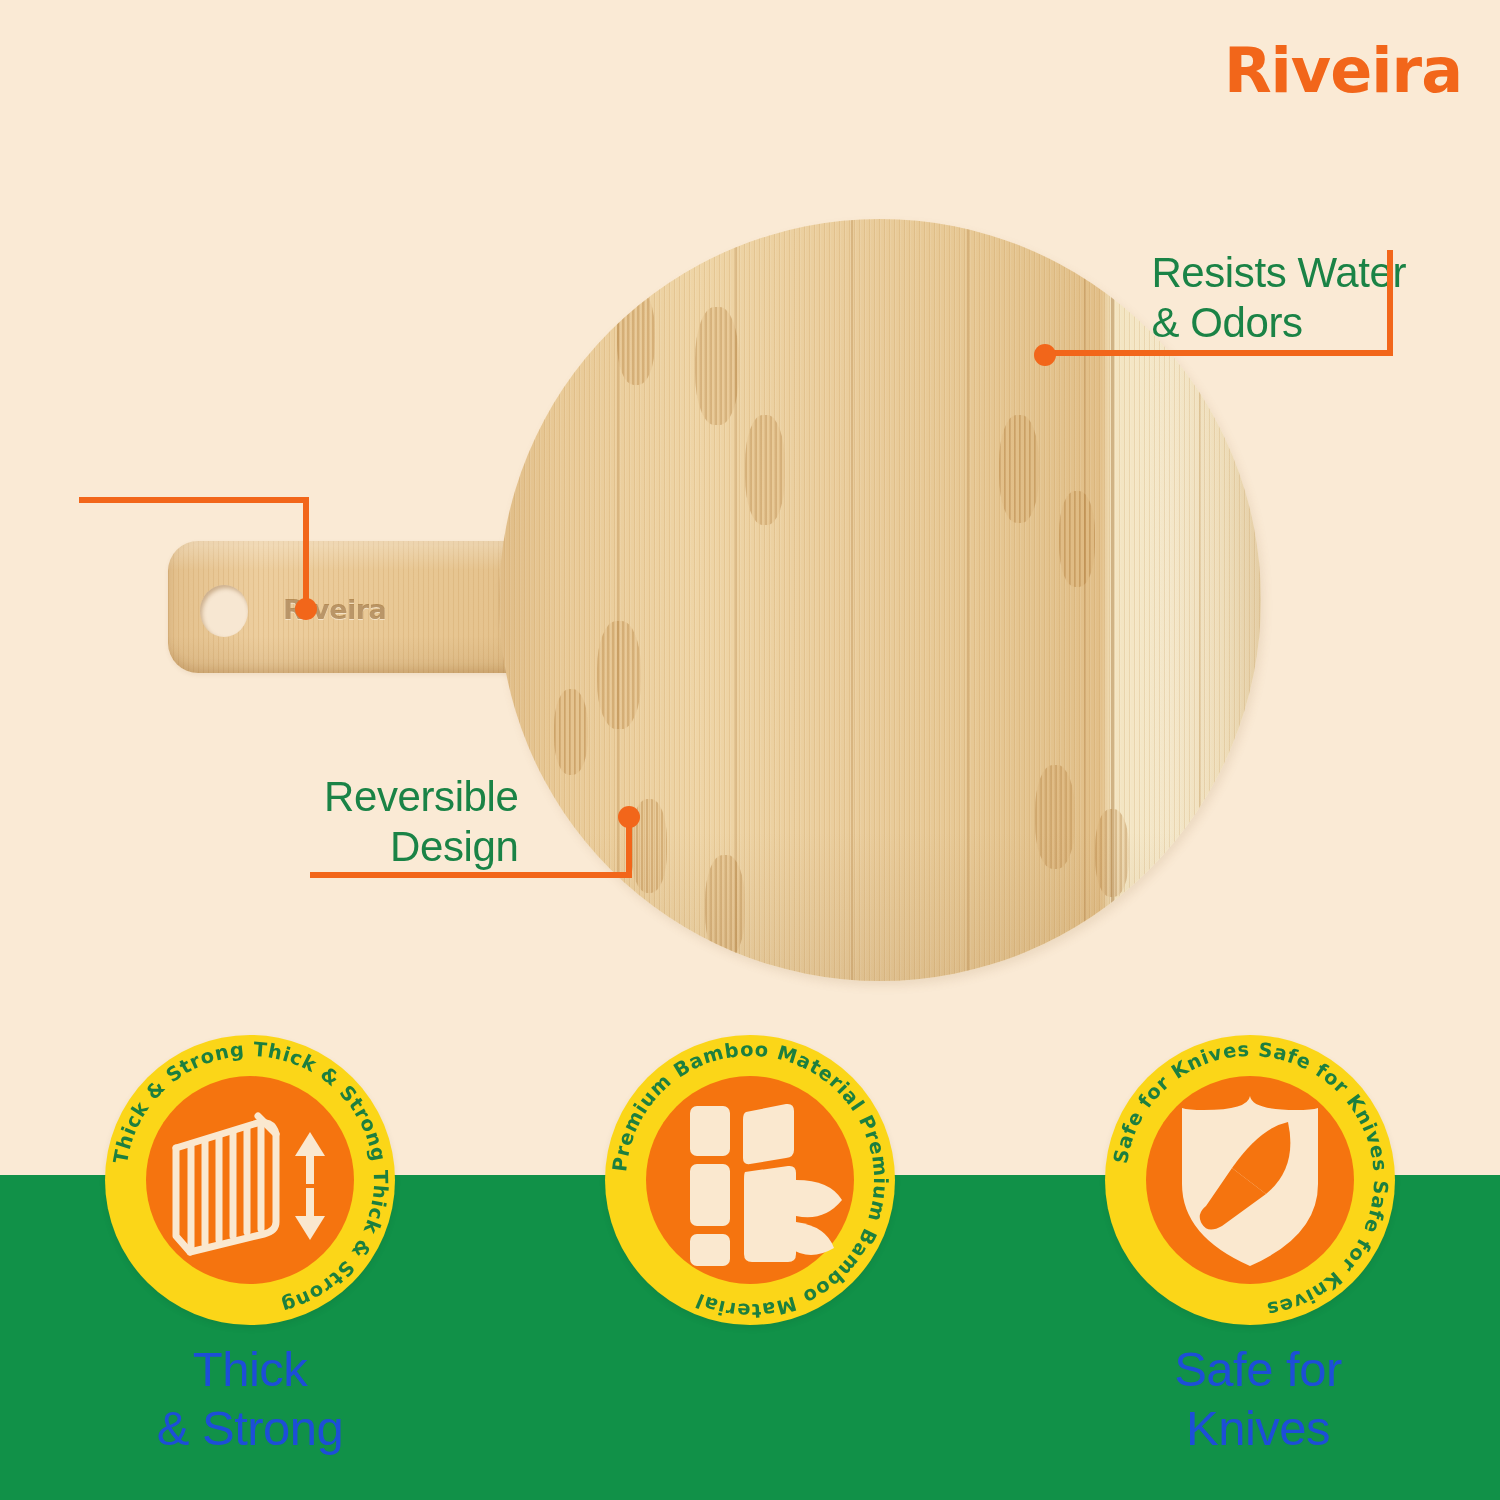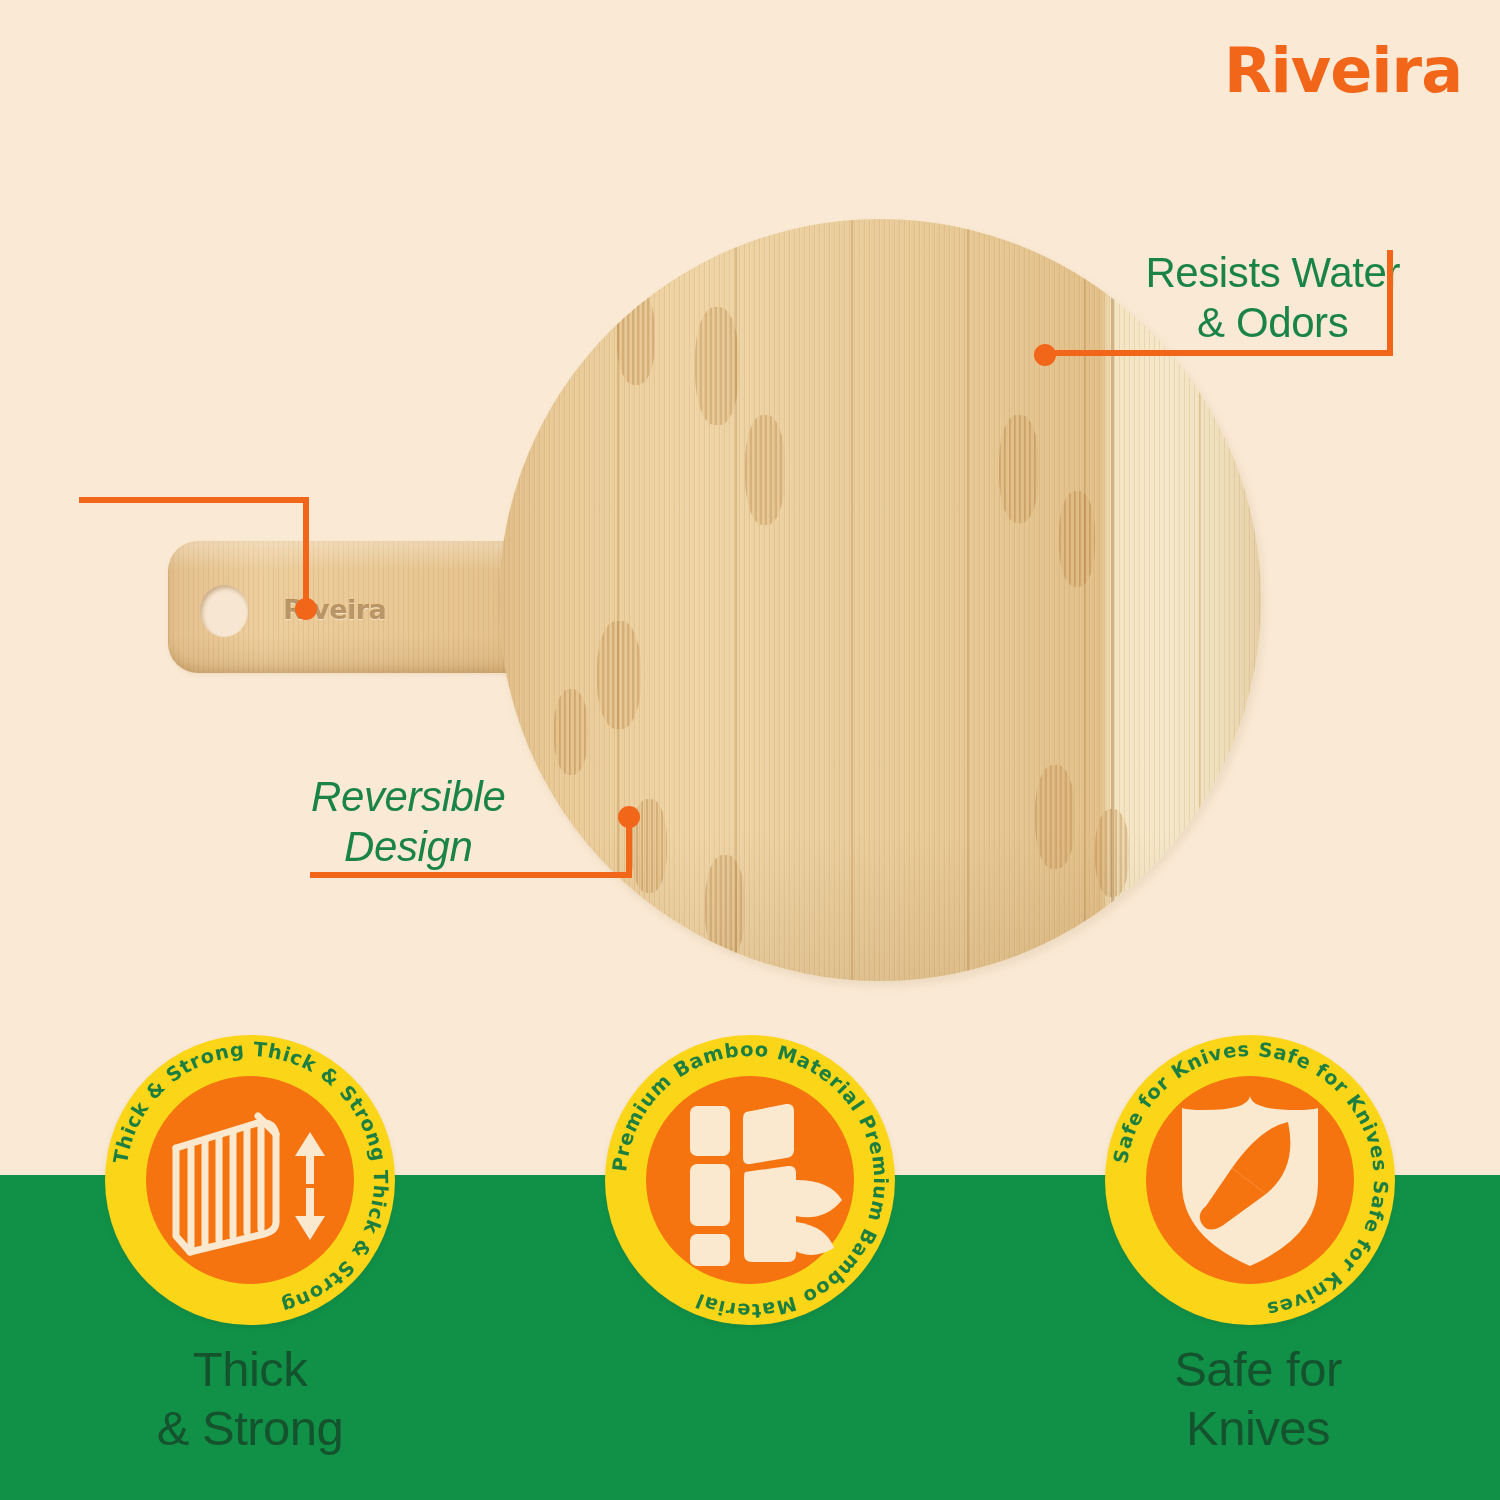--- a/index.html
+++ b/index.html
@@ -100,23 +100,23 @@
 
   
   .callout-text{
     position:absolute;
     color:#1A8346;
     font-size:42px;line-height:1.20;font-weight:500;
     letter-spacing:-.4px;
     font-family:"Liberation Sans", sans-serif;
     white-space:pre-line;
   }
-  .co-water{right:100px;top:248px;text-align:center;}
+  .co-water{right:94px;top:248px;text-align:left;}
   .co-grip{left:78px;top:396px;text-align:center;width:260px;}
-  .co-rev{left:311px;top:772px;text-align:center;font-style:italic;}
+  .co-rev{left:324px;top:772px;text-align:right;}
 
   .lead{position:absolute;background:#F2661A;}
   .dot{position:absolute;width:22px;height:22px;border-radius:50%;background:#F2661A;}
 
   
   .badges{position:absolute;left:0;top:1035px;width:1500px;height:300px;}
   .badge{position:absolute;width:290px;height:290px;}
   .badge .ring{
     position:absolute;inset:0;border-radius:50%;
     background:#FBD618;
@@ -132,21 +132,21 @@
     letter-spacing:.8px;
     font-family:"DejaVu Sans", sans-serif;
   }
   .badge .glyph{position:absolute;left:41px;top:41px;width:208px;height:208px;}
 
   .b1{left:105px;} .b2{left:605px;} .b3{left:1105px;}
 
   
   .caption{
     position:absolute;top:1340px;width:420px;
-    color:#14532d;
+    color:#1d4ed8;
     font-size:49px;line-height:1.20;font-weight:500;letter-spacing:-.5px;
     text-align:center;white-space:pre-line;
     font-family:"Liberation Sans", sans-serif;
   }
   .c1{left:40px;} .c2{left:540px;} .c3{left:1048px;}
 </style>
 </head>
 <body>
 
 <div id="stage">

